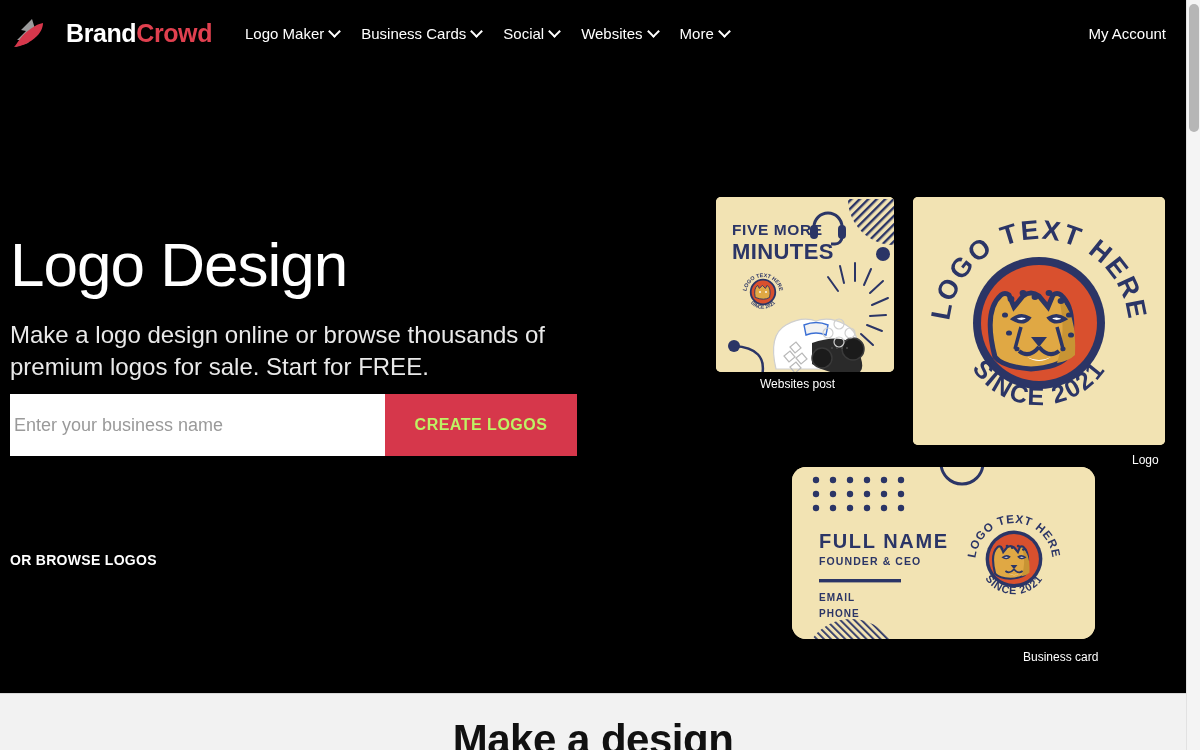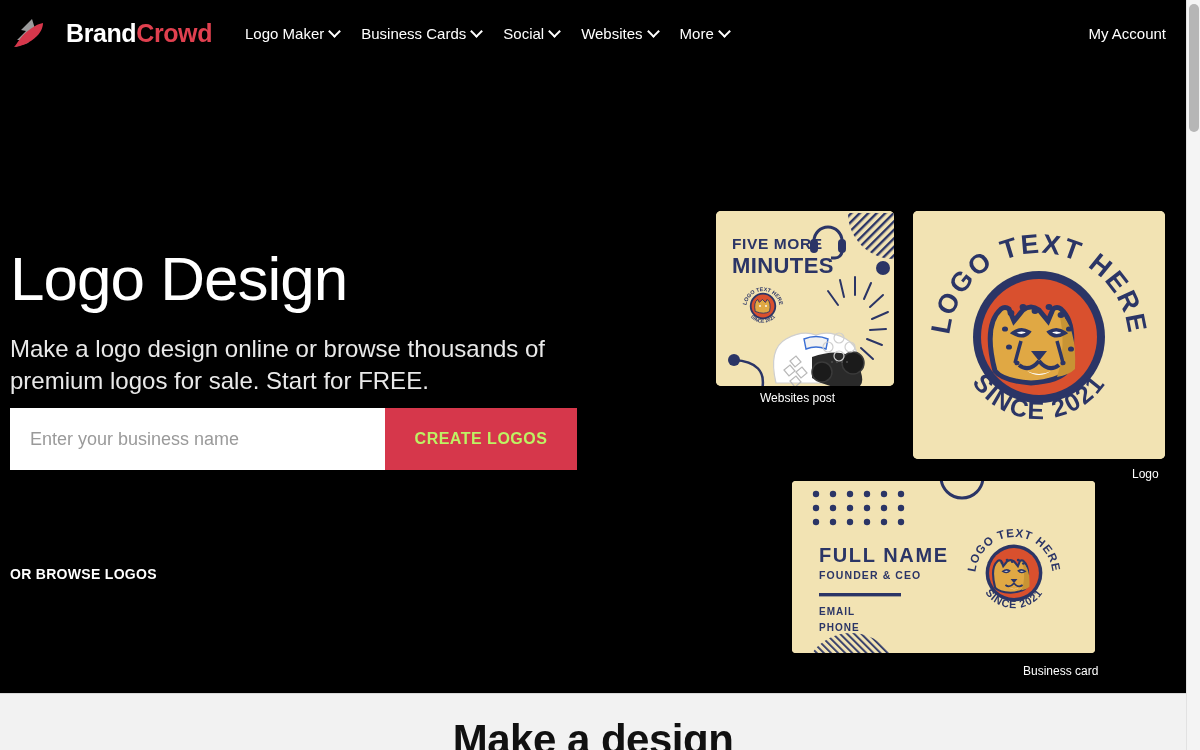--- a/index.html
+++ b/index.html
@@ -41,36 +41,36 @@
     content:""; position:absolute; left:0; top:0;
     width:7px; height:7px; border-right:2px solid #fff; border-bottom:2px solid #fff;
     transform:rotate(45deg);
   }
   .account {
     margin-left:auto; color:#fff; font-size:15px; cursor:pointer; padding:8px 4px; white-space:nowrap;
   }
 
   
   .hero {
-    position:absolute; top:66px; left:0; width:1186px; height:627px;
+    position:absolute; top:52px; left:0; width:1186px; height:627px;
     background:#000;
   }
   .hero-left { position:absolute; left:10px; top:180px; width:600px; }
   .hero-title {
     color:#fff; font-size:62px; font-weight:400; line-height:1.05; letter-spacing:-1px;
   }
   .hero-sub {
     color:#e9e9e9; font-size:24px; line-height:1.35; margin-top:22px; font-weight:400; max-width:540px;
   }
   .search-row {
     position:absolute; left:10px; top:342px; display:flex; width:567px; height:62px;
   }
   .search-input {
     flex:1; border:none; outline:none; background:#fff; font-size:18px;
-    color:#333; padding:0 20px; font-family:"Liberation Sans", sans-serif;
+    color:#333; padding:0 4px; font-family:"Liberation Sans", sans-serif;
   }
   .search-input::placeholder { color:#9a9a9a; }
   .create-btn {
     width:192px; background:#d6374b; color:#bef264; border:none; cursor:pointer;
     font-size:16px; font-weight:700; letter-spacing:0.5px;
     font-family:"Liberation Sans", sans-serif;
     text-align:center;
   }
   .browse-link {
     position:absolute; left:10px; top:500px; color:#fff; font-size:14px;
@@ -95,21 +95,21 @@
   
   .logo-card {
     position:absolute; left:213px; top:75px; width:252px; height:248px;
     background:#f2e3b3; border-radius:5px; overflow:hidden;
   }
   .logo-label { left:432px; top:331px; }
 
   
   .bc-card {
     position:absolute; left:92px; top:345px; width:303px; height:172px;
-    background:#f2e3b3; border-radius:4px; overflow:hidden;
+    background:#f2e3b3; border-radius:14px; overflow:hidden;
   }
   .bc-label { left:323px; top:528px; }
 
   
   .lower {
     position:absolute; top:693px; left:0; width:1186px; height:59px;
     background:#f2f2f2; border-top:1px solid #d8d8d8;
   }
   .lower-title {
     position:absolute; left:0; right:0; top:22px; text-align:center;

